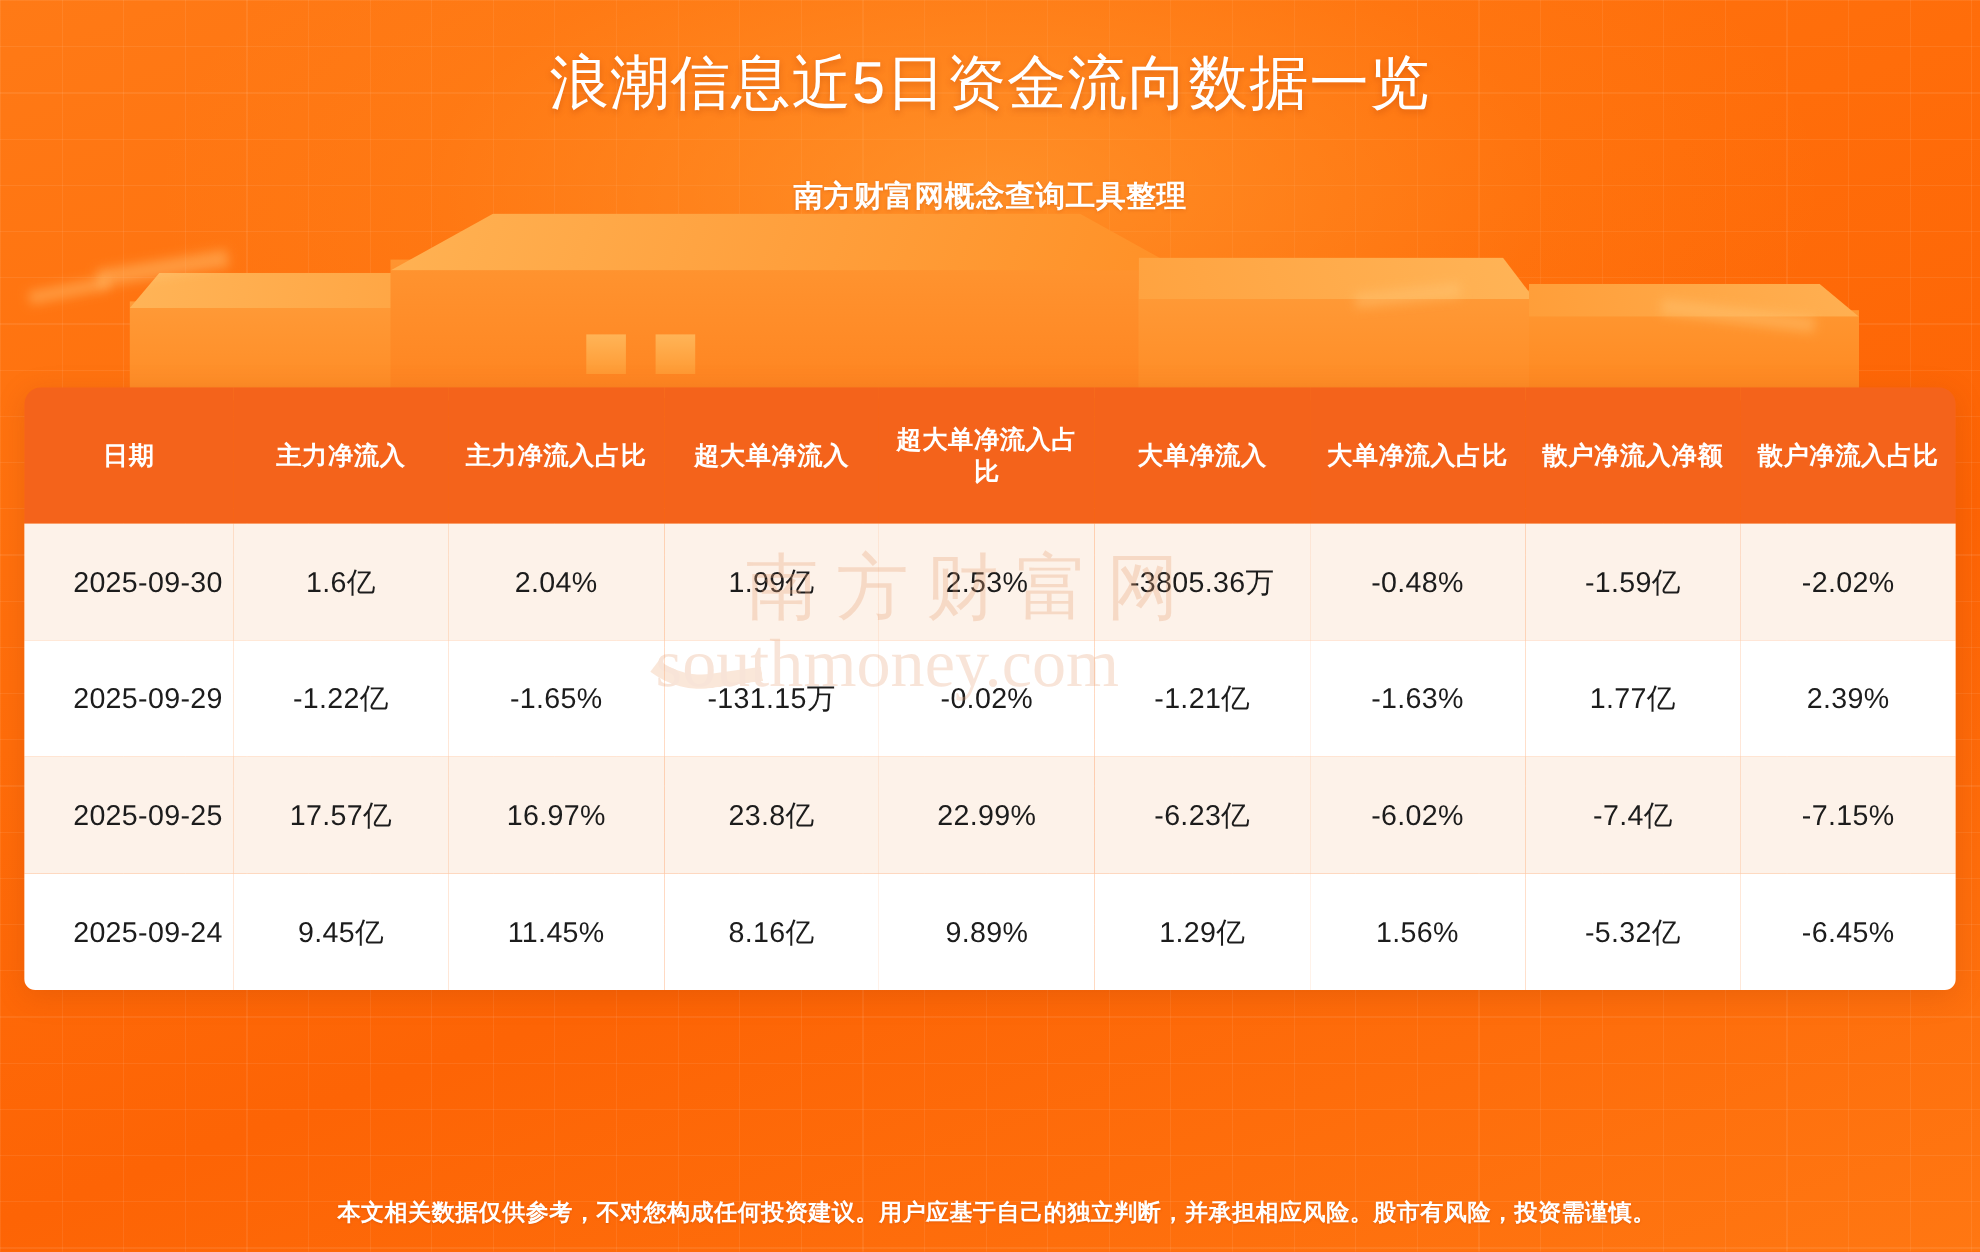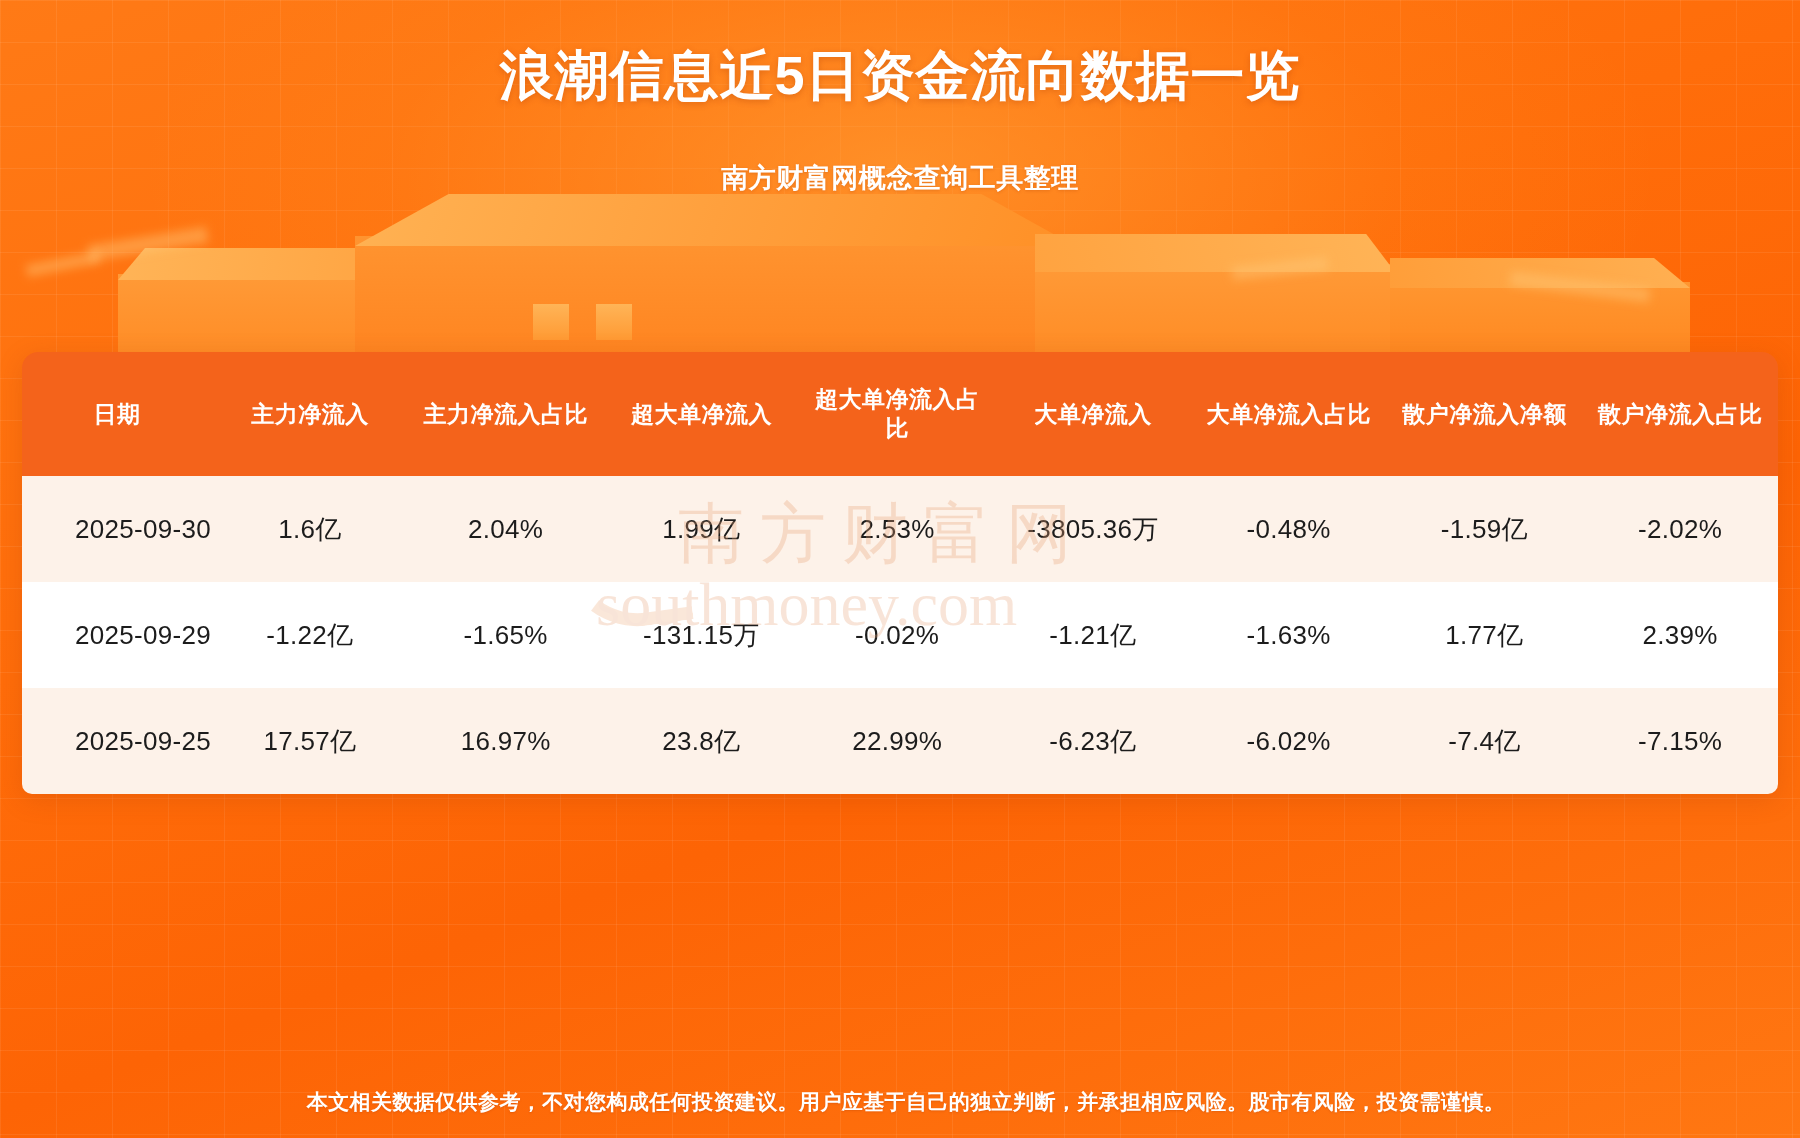--- a/index.html
+++ b/index.html
@@ -53,40 +53,40 @@
   .p-nub.a{left:533px;}
   .p-nub.b{left:596px;}
   .streak{position:absolute;background:rgba(255,200,120,.45);filter:blur(5px);}
   .s1{left:88px;top:236px;width:120px;height:16px;transform:rotate(-9deg);}
   .s2{left:26px;top:258px;width:74px;height:12px;transform:rotate(-11deg);}
   .s3{left:1510px;top:280px;width:140px;height:14px;transform:rotate(7deg);}
   .s4{left:1232px;top:262px;width:96px;height:13px;transform:rotate(-6deg);}
 
   
   .title{position:absolute;left:0;right:0;top:40px;text-align:center;
-     color:#fff;font-size:54px;font-weight:bold;letter-spacing:1px;
+     color:#fff;font-size:54px;font-weight:normal;letter-spacing:1px;
      text-shadow:0 2px 6px rgba(160,50,0,.30);}
   .subtitle{position:absolute;left:0;right:0;top:160px;text-align:center;
      color:#ffffff;font-size:27px;font-weight:bold;letter-spacing:.5px;
      text-shadow:0 1px 3px rgba(160,50,0,.25);}
 
   
   .card{position:absolute;left:22px;top:352px;width:1756px;
      border-radius:16px 16px 10px 10px;overflow:hidden;
      box-shadow:0 6px 26px rgba(150,50,0,.18);}
   table{width:100%;border-collapse:collapse;table-layout:fixed;}
   thead th{
      background:#f4631b;color:#ffffff;font-size:23px;font-weight:bold;
      padding:16px 4px;height:92px;vertical-align:middle;line-height:1.25;
      text-align:center;letter-spacing:.5px;}
   tbody td{font-size:26px;color:#1c1c1c;text-align:center;height:104px;
      vertical-align:middle;letter-spacing:.3px;}
   tbody tr:nth-child(odd){background:#fdf2e9;}
   tbody tr:nth-child(even){background:#ffffff;}
-  tbody td.date{text-align:right;padding-left:36px;}
+  tbody td.date{text-align:center;padding-left:36px;}
   col.c-date{width:190px;}
   col.c-n{width:auto;}
 
   
   .wm{position:absolute;left:560px;top:485px;width:690px;height:160px;
      pointer-events:none;opacity:.30;}
   .wm .cn{position:absolute;left:118px;top:4px;font-size:66px;font-weight:normal;
      color:#e8a276;letter-spacing:16px;white-space:nowrap;}
   .wm .en{position:absolute;left:36px;top:84px;font-size:62px;
      font-family:"Liberation Serif","DejaVu Serif",serif;
@@ -192,20 +192,31 @@
           <td class="date">2025-09-25</td>
           <td>17.57亿</td>
           <td>16.97%</td>
           <td>23.8亿</td>
           <td>22.99%</td>
           <td>-6.23亿</td>
           <td>-6.02%</td>
           <td>-7.4亿</td>
           <td>-7.15%</td>
         </tr>
+        <tr>
+          <td class="date">2025-09-24</td>
+          <td>9.45亿</td>
+          <td>11.45%</td>
+          <td>8.16亿</td>
+          <td>9.89%</td>
+          <td>1.29亿</td>
+          <td>1.56%</td>
+          <td>-5.32亿</td>
+          <td>-6.45%</td>
+        </tr>
       </tbody>
     </table>
   </div>
 
   <div class="wm">
     <div class="swoosh"></div>
     <div class="cn">南方财富网</div>
     <div class="en">southmoney.com</div>
   </div>
 

